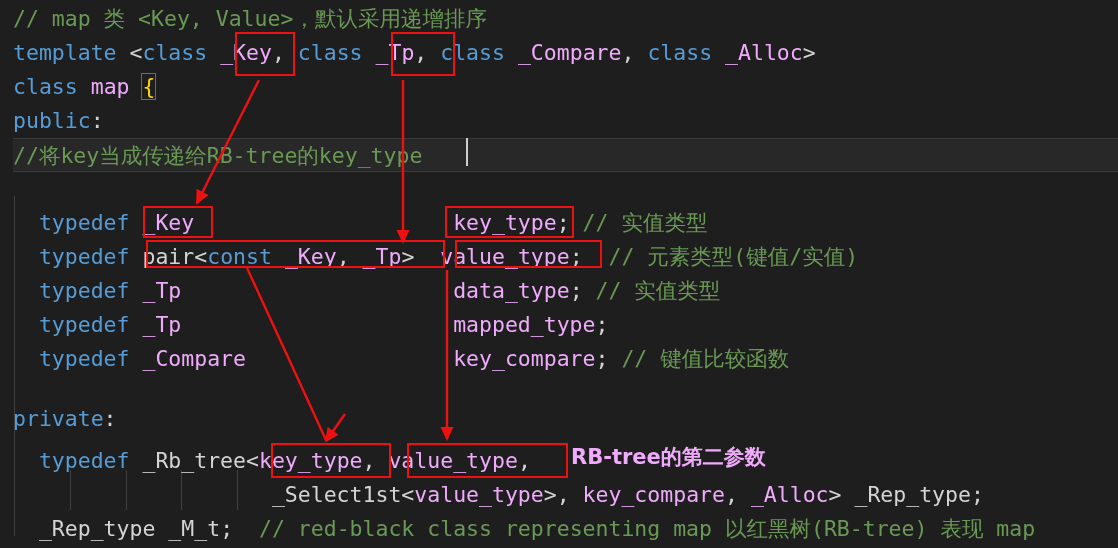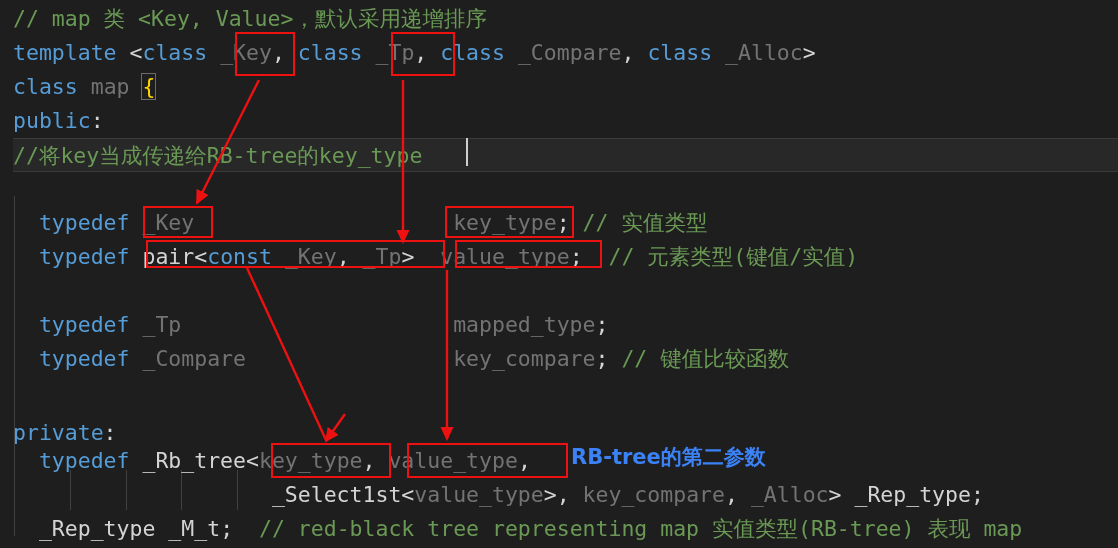--- a/index.html
+++ b/index.html
@@ -48,21 +48,21 @@
   .line.cur {
     background: #282828;
     border-top: 1px solid #3a3a3a;
     border-bottom: 1px solid #3a3a3a;
     width: 1105px;
     box-sizing: border-box;
   }
   
   .cmt  { color: #6a9955; }
   .kw   { color: #569cd6; }
-  .typ  { color: #737373; }
+  .typ  { color: #f0abfc; }
   .pln  { color: #d4d4d4; }
   .brc  { color: #ffd700; background: #1e1e1e; outline: 1px solid #6b6b6b; }
 
   
   .guide {
     position: absolute;
     width: 1px;
     background: #404040;
   }
 
@@ -109,27 +109,28 @@
   <div class="guide" style="left:237px; top:470px; height:40px;"></div>
 
   <div class="code-layer" id="code-layer">
       <div class="line" style="top: 2px;"><span class="cmt">// map </span><span class="cmt">类 &lt;Key, Value&gt;，默认采用递增排序</span></div>
       <div class="line" style="top: 36px;"><span class="kw">template</span><span class="pln"> &lt;</span><span class="kw">class</span><span class="pln"> </span><span class="typ">_Key</span><span class="pln">, </span><span class="kw">class</span><span class="pln"> </span><span class="typ">_Tp</span><span class="pln">, </span><span class="kw">class</span><span class="pln"> </span><span class="typ">_Compare</span><span class="pln">, </span><span class="kw">class</span><span class="pln"> </span><span class="typ">_Alloc</span><span class="pln">&gt;</span></div>
       <div class="line" style="top: 104px;"><span class="kw">public</span><span class="pln">:</span></div>
       <div class="line" style="top: 70px;"><span class="kw">class</span><span class="pln"> </span><span class="typ">map</span><span class="pln"> </span><span class="brc">{</span></div>
       <div class="line cur" style="top: 138px;"><span class="cmt">//将key当成传递给RB-tree的key_type</span></div>
       <div class="line" style="top: 206px;"><span class="pln">  </span><span class="kw">typedef</span><span class="pln"> </span><span class="typ">_Key</span><span class="pln">                    </span><span class="typ">key_type</span><span class="pln">; </span><span class="cmt">// 实值类型</span></div>
       <div class="line" style="top: 240px;"><span class="pln">  </span><span class="kw">typedef</span><span class="pln"> </span><span class="pln">pair</span><span class="pln">&lt;</span><span class="kw">const</span><span class="pln"> </span><span class="typ">_Key</span><span class="pln">, </span><span class="typ">_Tp</span><span class="pln">&gt;  </span><span class="typ">value_type</span><span class="pln">;  </span><span class="cmt">// 元素类型(键值/实值)</span></div>
+      <div class="line" style="top: 274px;"><span class="pln">  </span><span class="kw">typedef</span><span class="pln"> </span><span class="typ">_Tp</span><span class="pln">                     </span><span class="typ">data_type</span><span class="pln">; </span><span class="cmt">// 实值类型</span></div>
       <div class="line" style="top: 308px;"><span class="pln">  </span><span class="kw">typedef</span><span class="pln"> </span><span class="typ">_Tp</span><span class="pln">                     </span><span class="typ">mapped_type</span><span class="pln">;</span></div>
       <div class="line" style="top: 342px;"><span class="pln">  </span><span class="kw">typedef</span><span class="pln"> </span><span class="typ">_Compare</span><span class="pln">                </span><span class="typ">key_compare</span><span class="pln">; </span><span class="cmt">// 键值比较函数</span></div>
       <div class="line" style="top: 376px;"></div>
-      <div class="line" style="top: 416px;"><span class="kw">private</span><span class="pln">:</span></div>
+      <div class="line" style="top: 402px;"><span class="kw">private</span><span class="pln">:</span></div>
       <div class="line" style="top: 444px;"><span class="pln">  </span><span class="kw">typedef</span><span class="pln"> </span><span class="pln">_Rb_tree</span><span class="pln">&lt;</span><span class="typ">key_type</span><span class="pln">, </span><span class="typ">value_type</span><span class="pln">,</span></div>
       <div class="line" style="top: 478px;"><span class="pln">                    </span><span class="pln">_Select1st</span><span class="pln">&lt;</span><span class="typ">value_type</span><span class="pln">&gt;, </span><span class="typ">key_compare</span><span class="pln">, </span><span class="typ">_Alloc</span><span class="pln">&gt; </span><span class="pln">_Rep_type</span><span class="pln">;</span></div>
-      <div class="line" style="top: 512px;"><span class="pln">  </span><span class="pln">_Rep_type</span><span class="pln"> </span><span class="pln">_M_t</span><span class="pln">;  </span><span class="cmt">// red-black tree representing map 实值类型(RB-tree) 表现 map</span></div>
+      <div class="line" style="top: 512px;"><span class="pln">  </span><span class="pln">_Rep_type</span><span class="pln"> </span><span class="pln">_M_t</span><span class="pln">;  </span><span class="cmt">// red-black class representing map 以红黑树(RB-tree) 表现 map</span></div>
     </div>
 
   <div class="caret" style="left:466px; top:138px; height:28px;"></div>
 
   <svg class="anno" viewBox="0 0 1118 548" width="1118" height="548">
     <defs>
       <marker id="ah" markerWidth="7" markerHeight="7" refX="5.2" refY="3.2" orient="auto" markerUnits="strokeWidth">
         <path d="M0,0.4 L6,3.2 L0,6 z" fill="#ee1111"></path>
       </marker>
     </defs>
@@ -148,16 +149,16 @@
       <div class="box" title="_Key" style="left: 235px; top: 32px; width: 60px; height: 44px; border-color: rgb(238, 17, 17);"></div>
       <div class="box" title="_Tp," style="left: 391px; top: 32px; width: 64px; height: 44px; border-color: rgb(238, 17, 17);"></div>
       <div class="box" title="_Key" style="left: 143px; top: 206px; width: 70px; height: 32px; border-color: rgb(238, 17, 17);"></div>
       <div class="box" title="key_type" style="left: 445px; top: 206px; width: 129px; height: 32px; border-color: rgb(238, 17, 17);"></div>
       <div class="box" title="pair&lt;const _Key, _Tp&gt;" style="left: 146px; top: 240px; width: 299px; height: 28px; border-color: rgb(238, 17, 17);"></div>
       <div class="box" title="value_type" style="left: 455px; top: 240px; width: 147px; height: 28px; border-color: rgb(238, 17, 17);"></div>
       <div class="box" title="key_type" style="left: 271px; top: 443px; width: 120px; height: 35px; border-color: rgb(238, 17, 17);"></div>
       <div class="box" title="value_type," style="left: 407px; top: 443px; width: 161px; height: 35px; border-color: rgb(238, 17, 17);"></div>
     </div>
   <div class="anno" id="labels-layer">
-      <div class="redlabel" style="left: 571px; top: 447px; color: #3b82f6;">RB-tree的第二参数</div>
+      <div class="redlabel" style="left: 571px; top: 447px; color: #f0abfc;">RB-tree的第二参数</div>
     </div>
 
 </div>
 
 </body></html>

